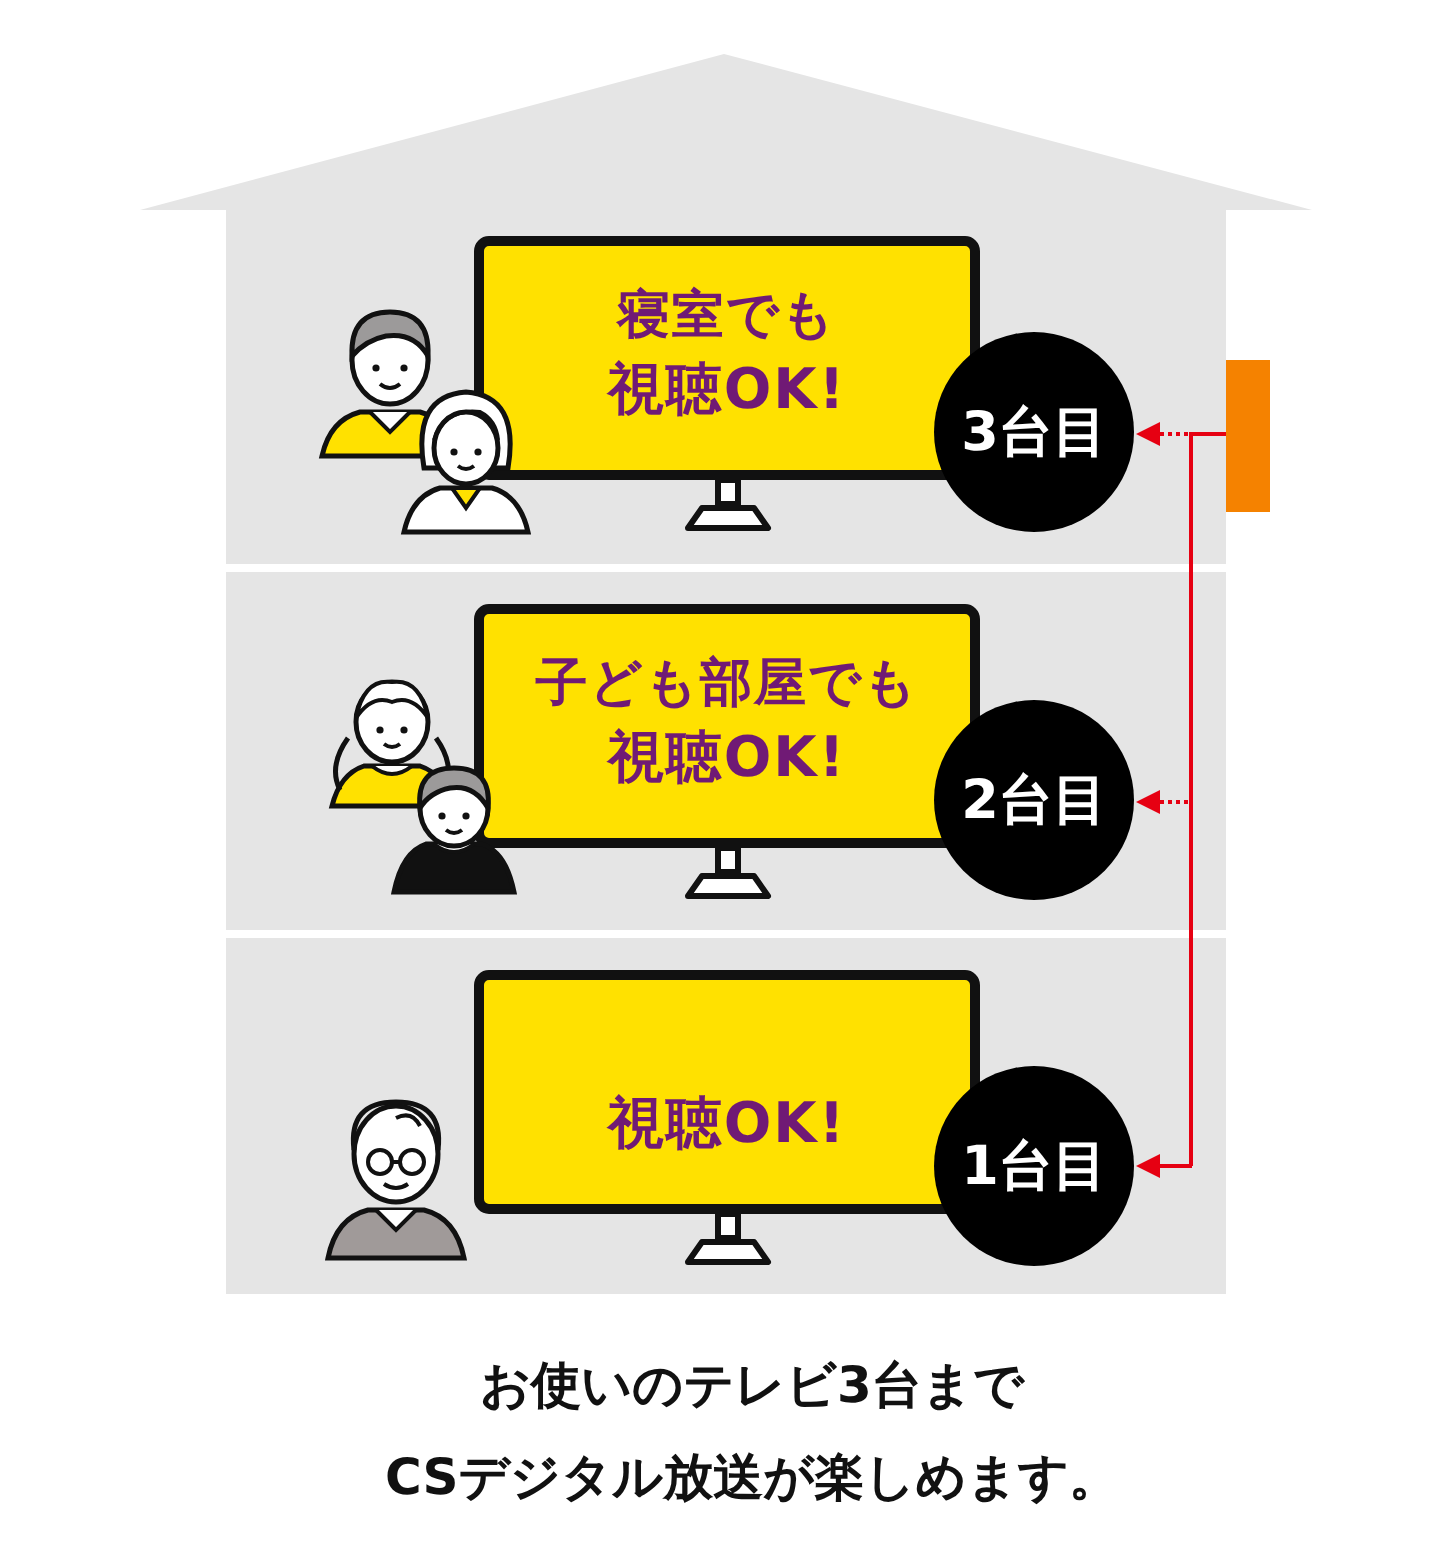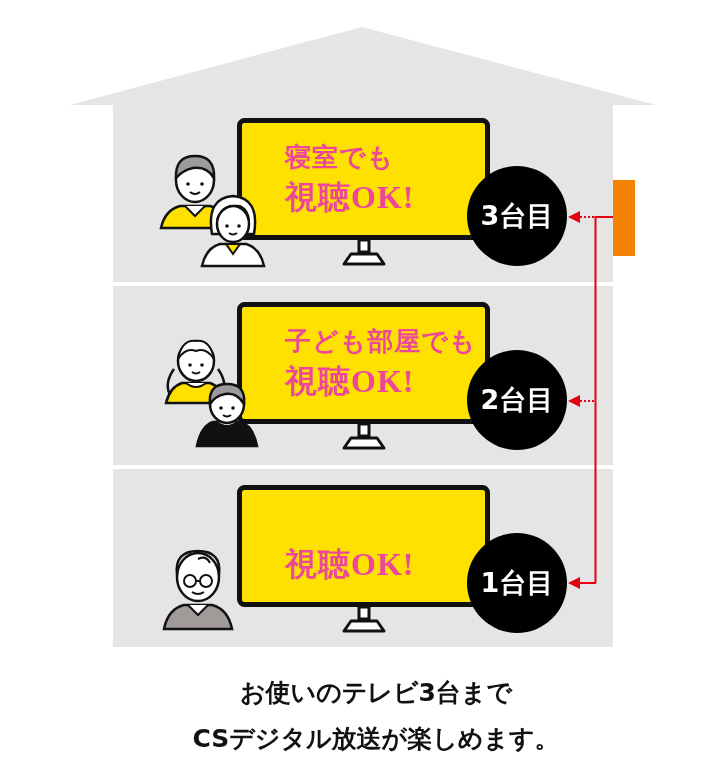--- a/index.html
+++ b/index.html
@@ -1,22 +1,22 @@
 <!DOCTYPE html>
 <html><head>
 <meta charset="utf-8">
 <style>
   html, body { margin: 0; padding: 0; background: #ffffff; }
   body { width: 728px; height: 780px; position: relative; overflow: hidden;
          font-family: "DejaVu Sans", "Liberation Sans", sans-serif; }
   .abs { position: absolute; }
   svg { display: block; }
-  .tv-text { position: absolute; left: 0; width: 100%; color: #ec4899; font-weight: bold; padding-left: 48px; }
+  .tv-text { position: absolute; left: 0; width: 100%; text-align: center; color: #701a75; font-weight: bold; }
   .tv-line1 { top: 22px; font-size: 26px; letter-spacing: 1px; }
-  .tv-line2 { top: 58px; font-size: 32px; letter-spacing: 1px; font-family: Liberation Serif, serif; }
+  .tv-line2 { top: 58px; font-size: 28px; letter-spacing: 1px; }
   .badge { position: absolute; width: 100px; height: 100px; border-radius: 50%;
            background: #000000; color: #fff; font-weight: bold; font-size: 27px;
            display: flex; align-items: center; justify-content: center; }
   .caption { position: absolute; left: 12px; width: 728px; text-align: center; font-weight: bold;
              color: #111; font-size: 25px; }
 </style>
 </head>
 <body>
 
 <svg class="abs" style="left:0;top:0" width="728" height="660">

